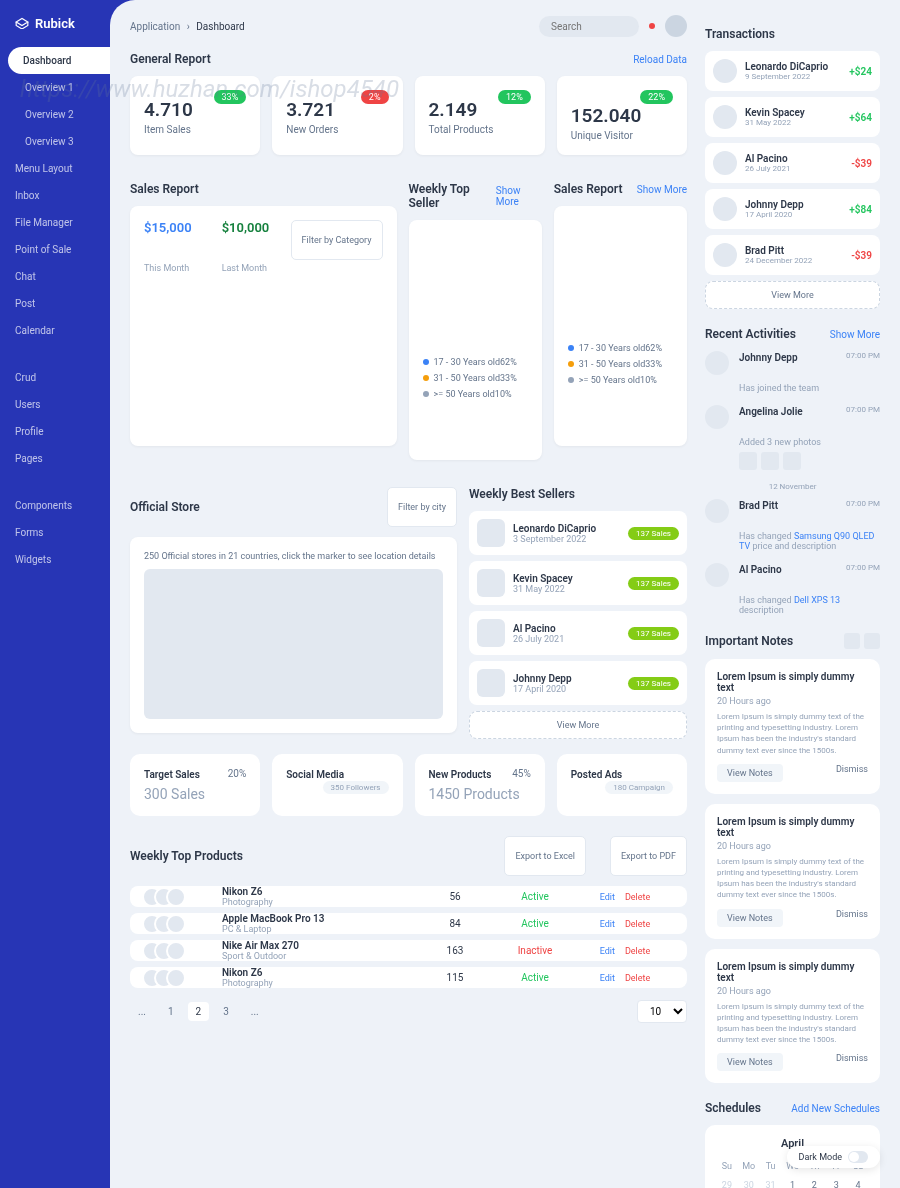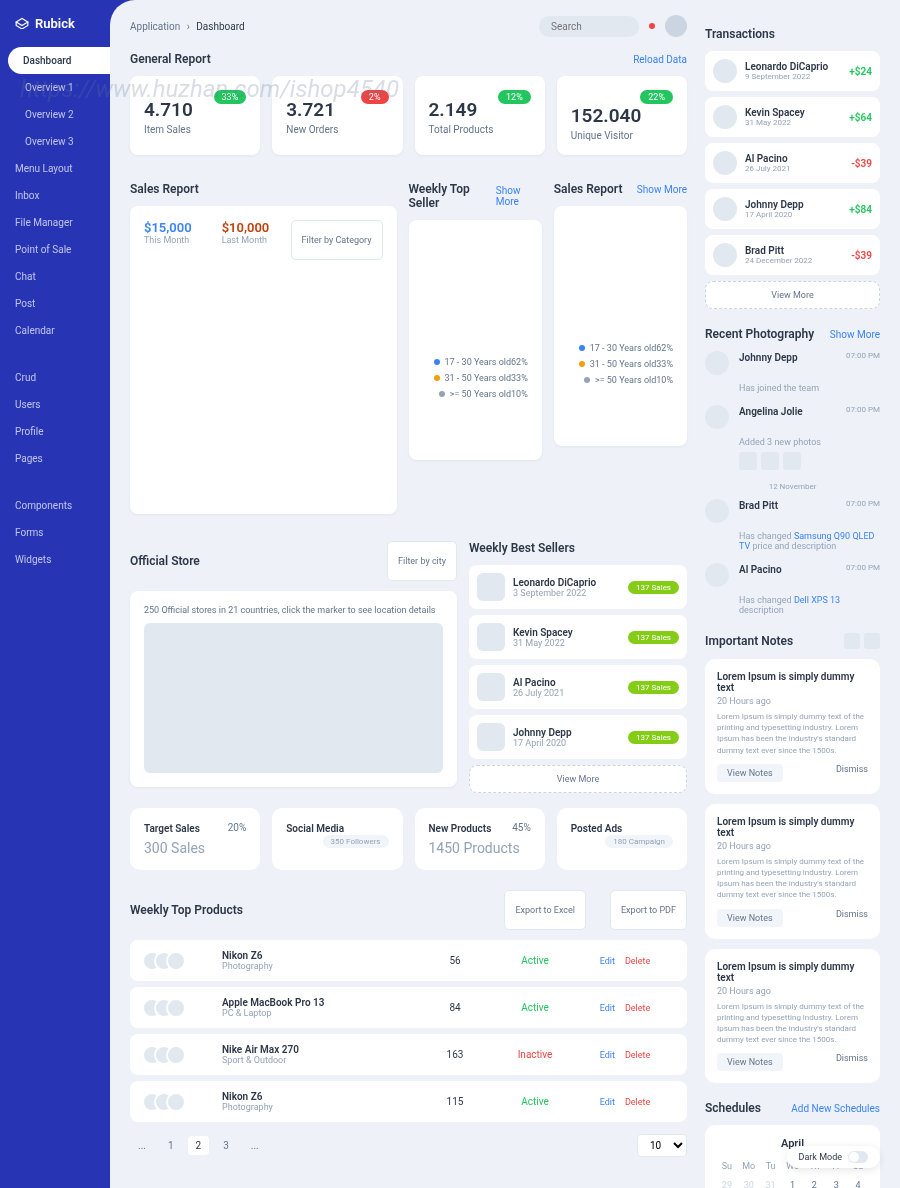--- a/index.html
+++ b/index.html
@@ -28,41 +28,41 @@
 .cards4 { display: grid; grid-template-columns: repeat(4, 1fr); gap: 12px; }
 .card { background: #fff; border-radius: 8px; padding: 14px; box-shadow: 0 1px 3px rgba(0,0,0,0.05); }
 .badge { display: inline-block; padding: 2px 8px; border-radius: 10px; font-size: 9px; color: #fff; float: right; }
 .bg-green { background: #22c55e; }
 .bg-red { background: #ef4444; }
 .big-num { font-size: 19px; font-weight: 600; margin-top: 8px; }
 .sub-label { font-size: 10px; color: #64748b; margin-top: 3px; }
 .row2 { display: grid; grid-template-columns: 2fr 1fr 1fr; gap: 12px; margin-top: 15px; }
 .sr-nums { display: flex; gap: 30px; }
 .sr-num { font-size: 13px; font-weight: 600; color: #3b82f6; }
-.sr-lbl { font-size: 9px; color: #94a3b8; }
+.sr-lbl { font-size: 9px; color: #94a3b8; margin-top: 28px; }
 .btn-outline { border: 1px solid #e2e8f0; background: #fff; padding: 14px 10px; border-radius: 5px; font-size: 9px; color: #64748b; cursor: pointer; }
 .legend { margin-top: 120px; font-size: 9px; }
-.legend-row { display: flex; justify-content: flex-end; padding: 3px 0; color: #64748b; }
+.legend-row { display: flex; justify-content: flex-start; padding: 3px 0; color: #64748b; }
 .ldot { width: 6px; height: 6px; border-radius: 50%; display: inline-block; margin-right: 5px; }
 .row-store { display: grid; grid-template-columns: 1.5fr 1fr; gap: 12px; margin-top: 15px; }
 .map-placeholder { background: #e2e8f0; height: 150px; border-radius: 6px; margin-top: 8px; }
 .seller-item { display: flex; align-items: center; padding: 8px; background: #fff; border-radius: 8px; margin-bottom: 6px; }
 .seller-img { width: 28px; height: 28px; background: #e2e8f0; border-radius: 6px; margin-right: 8px; }
 .seller-name { font-size: 10px; font-weight: 600; }
 .seller-date { font-size: 9px; color: #94a3b8; }
 .sales-badge { background: #84cc16; color: #fff; padding: 2px 8px; border-radius: 10px; font-size: 8px; margin-left: auto; }
 .cards4b { display: grid; grid-template-columns: repeat(4, 1fr); gap: 12px; margin-top: 15px; }
 .stat-card { background: #fff; border-radius: 10px; padding: 14px; }
 .stat-title { font-size: 10px; font-weight: 600; }
 .stat-sub { font-size: 14px; color: #94a3b8; margin-top: 5px; }
 .stat-pct { float: right; font-size: 10px; color: #64748b; }
 .pill { background: #f1f5f9; padding: 2px 8px; border-radius: 10px; font-size: 8px; color: #94a3b8; float: right; }
 .table { width: 100%; margin-top: 10px; }
 .th-row { display: grid; grid-template-columns: 80px 1fr 80px 80px 100px; font-size: 9px; color: #64748b; text-transform: uppercase; padding: 8px 12px; }
-.tr { display: grid; grid-template-columns: 80px 1fr 80px 80px 100px; align-items: center; background: #fff; border-radius: 8px; padding: 10px 12px; margin-bottom: 6px; }
+.tr { display: grid; grid-template-columns: 80px 1fr 80px 80px 100px; align-items: center; background: #fff; border-radius: 8px; padding: 0 12px; margin-bottom: 6px; }
 .imgs { display: flex; }
 .img-circ { width: 20px; height: 20px; background: #e2e8f0; border: 2px solid #fff; border-radius: 50%; margin-left: -8px; }
 .img-circ:first-child { margin-left: 0; }
 .prod-name { font-size: 10px; font-weight: 600; }
 .prod-cat { font-size: 9px; color: #94a3b8; }
 .tc { text-align: center; font-size: 10px; }
 .st-active { color: #22c55e; }
 .st-inactive { color: #ef4444; }
 .actions { display: flex; gap: 10px; font-size: 9px; justify-content: center; }
 .act-edit { color: #3b82f6; cursor: pointer; }
@@ -190,29 +190,29 @@
             <div class="big-num">152.040</div>
             <div class="sub-label">Unique Visitor</div>
           </div>
         </div>
 
       <div class="row2">
         <div>
           <div class="section-head">
               <div class="section-title">Sales Report</div>
             </div>
-          <div class="card" style="height:308px">
+          <div class="card" style="height:240px">
             <div style="display:flex;justify-content:space-between;align-items:flex-start">
               <div class="sr-nums">
                 <div>
                     <div class="sr-num">$15,000</div>
                     <div class="sr-lbl">This Month</div>
                   </div>
                 <div>
-                    <div class="sr-num" style="color:#c2410c">$10,000</div>
+                    <div class="sr-num" style="color:#15803d">$10,000</div>
                     <div class="sr-lbl">Last Month</div>
                   </div>
               </div>
               <button class="btn-outline">Filter by Category</button>
             </div>
           </div>
         </div>
         <div>
           <div class="section-head">
               <div class="section-title">Weekly Top Seller</div>
@@ -462,21 +462,21 @@
             <div>
               <div class="trans-name">Brad Pitt</div>
               <div class="trans-date">24 December 2022</div>
             </div>
             <span class="trans-amt amt-neg">-$39</span>
           </div>
         </div>
       <div class="view-more">View More</div>
 
       <div class="section-head" style="margin-top:18px">
-          <div class="section-title">Recent Photography</div>
+          <div class="section-title">Recent Activities</div>
           <div class="link">Show More</div>
         </div>
       <div id="acts">
           <div class="act-item">
             <div class="act-av"></div>
             <div class="act-body">
               <div><span class="act-name">Johnny Depp</span><span class="act-time">07:00 PM</span></div>
               <div class="act-desc">Has joined the team</div>
             </div>
           </div>

